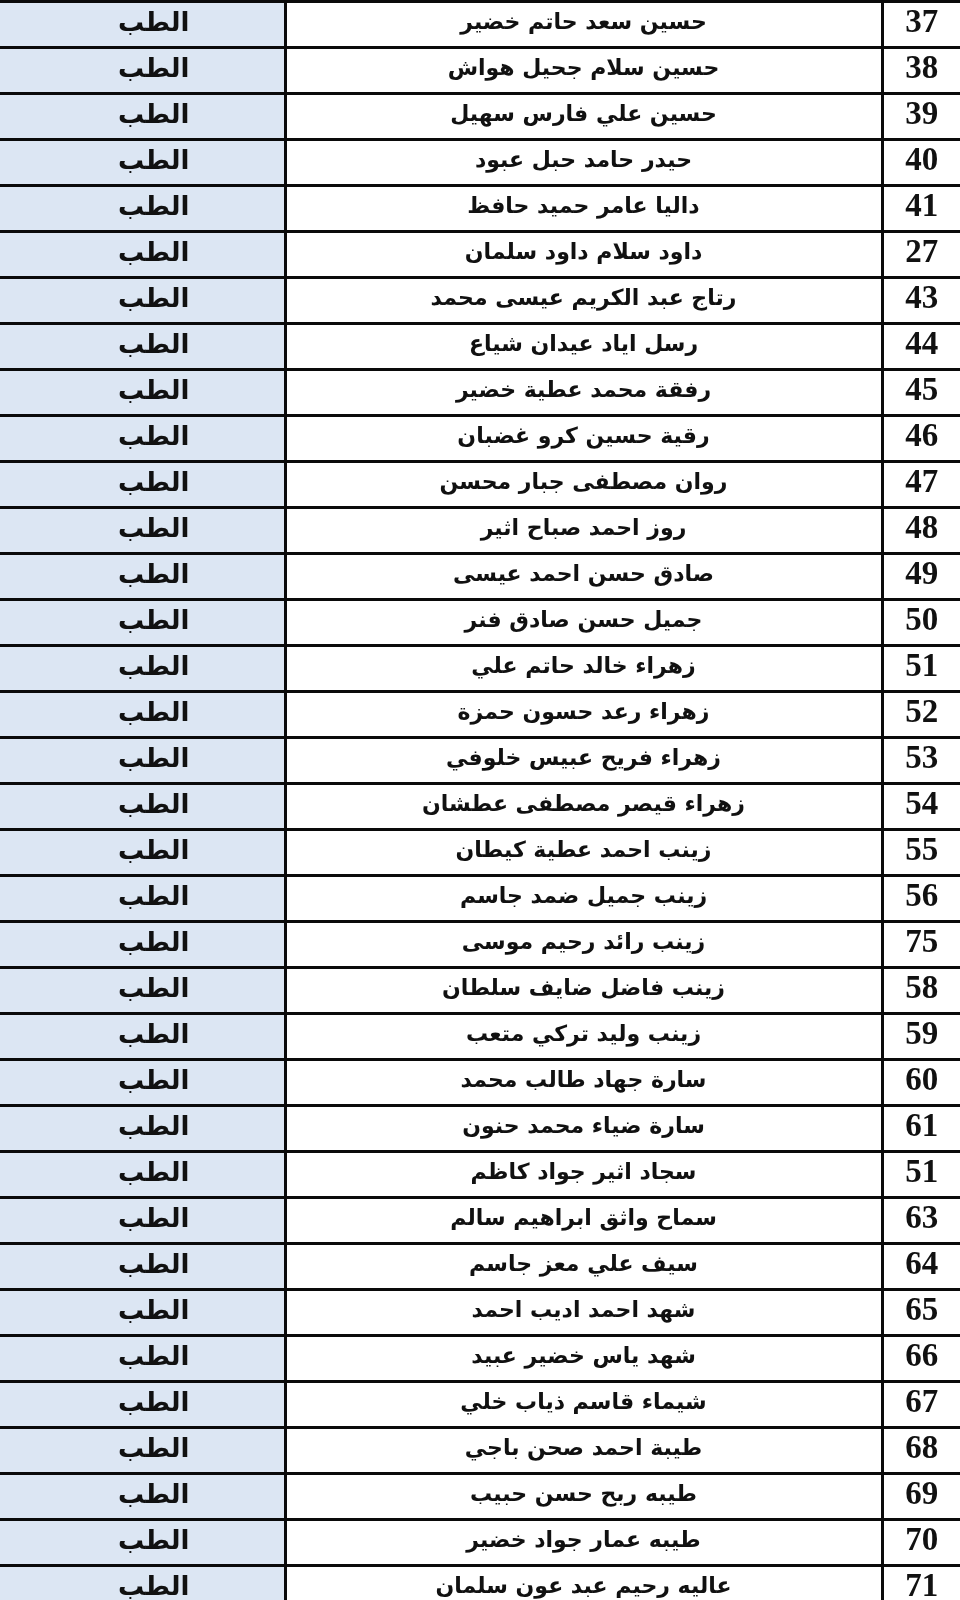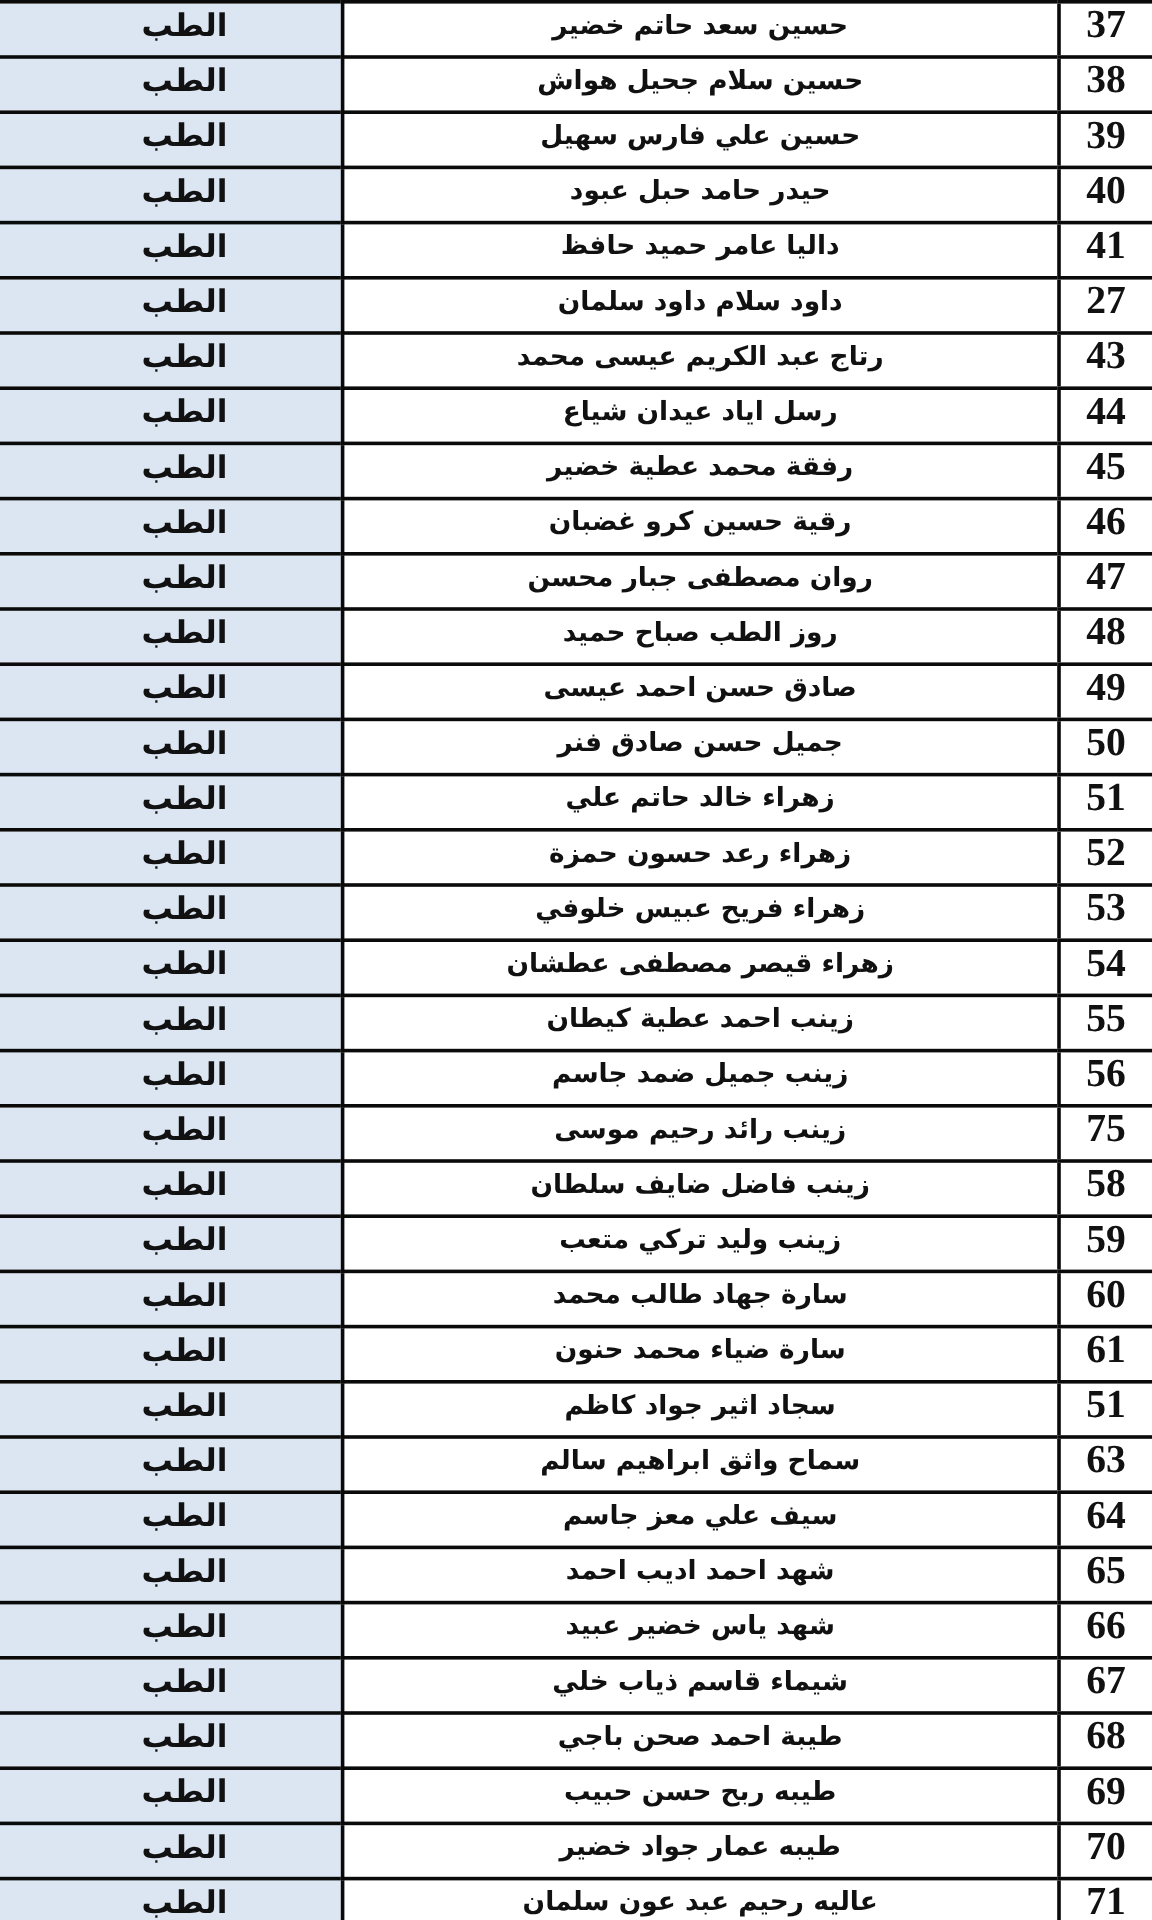--- a/index.html
+++ b/index.html
@@ -192,21 +192,21 @@
     </td>
     <td class="cell cell-dept">
       <span>الطب</span>
     </td>
   </tr>
         <tr>
     <td class="cell cell-number">
       <span>48</span>
     </td>
     <td class="cell cell-name">
-      <span>روز الطب صباح حميد</span>
+      <span>روز احمد صباح اثير</span>
     </td>
     <td class="cell cell-dept">
       <span>الطب</span>
     </td>
   </tr>
         <tr>
     <td class="cell cell-number">
       <span>49</span>
     </td>
     <td class="cell cell-name">

